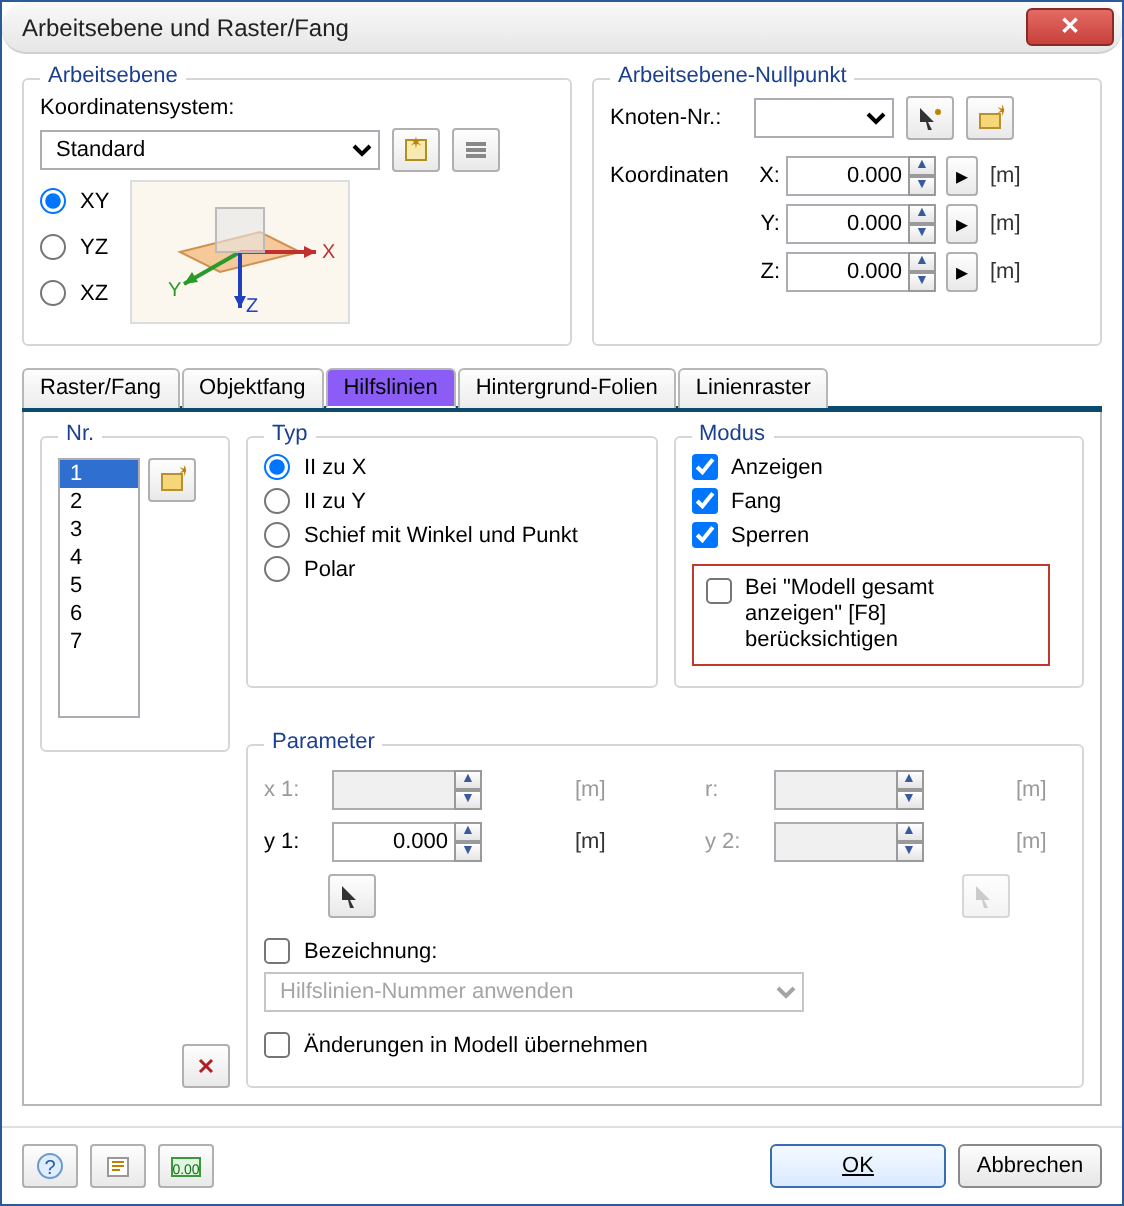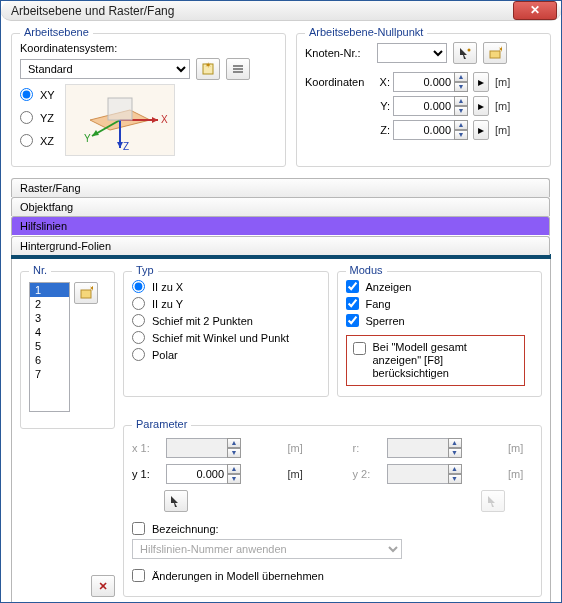--- a/index.html
+++ b/index.html
@@ -144,22 +144,21 @@
     line-height: 7px;
     text-align: center;
     color: #3a5aa0;
   }
   .unit { color: #333; margin-left: 3px; }
 
   
   .tabbar {
     display: flex;
     margin-top: 10px;
-    border-bottom: 5px solid #0c4a6e;
-    flex-direction: column;
+    border-bottom: 3px solid #0c4a6e;
   }
   .tab {
     border: 1px solid #b7b7b7;
     border-bottom: none;
     background: linear-gradient(to bottom, #fdfdfd, #ececec);
     padding: 3px 8px;
     margin-right: 1px;
     border-radius: 3px 3px 0 0;
     cursor: pointer;
     position: relative;
@@ -411,20 +410,21 @@
         <span class="unit">[m]</span>
       </div>
     </div>
   </div>
 
   <div class="tabbar">
     <div class="tab">Raster/Fang</div>
     <div class="tab">Objektfang</div>
     <div class="tab active">Hilfslinien</div>
     <div class="tab">Hintergrund-Folien</div>
+    <div class="tab">Linienraster</div>
   </div>
 
   <div class="tabpage">
 
     <div class="nr-panel">
       <div class="group" style="padding-top:6px; height:158px;">
         <div class="legend">Nr.</div>
         <div style="display:flex; gap:4px;">
           <div class="list" style="flex:1">
             <div class="list-item sel">1</div>
@@ -454,24 +454,20 @@
 
         <div class="group">
           <div class="legend">Typ</div>
           <label class="radio-row">
               <input type="radio" name="typ" checked="" style="">
               <span>II zu X</span>
             </label>
           <label class="radio-row">
               <input type="radio" name="typ" style="">
               <span>II zu Y</span>
-            </label>
-          <label class="radio-row">
-              <input type="radio" name="typ" style="">
-              <span>Schief mit 2 Punkten</span>
             </label>
           <label class="radio-row">
               <input type="radio" name="typ" style="">
               <span>Schief mit Winkel und Punkt</span>
             </label>
           <label class="radio-row">
               <input type="radio" name="typ" style="">
               <span>Polar</span>
             </label>
         </div>

